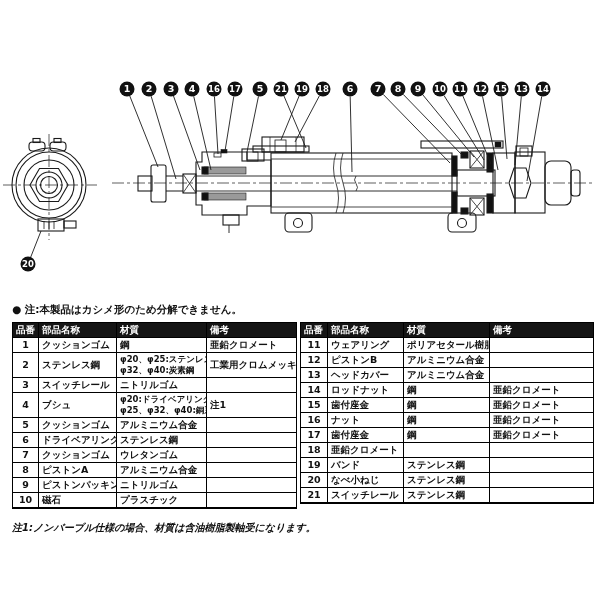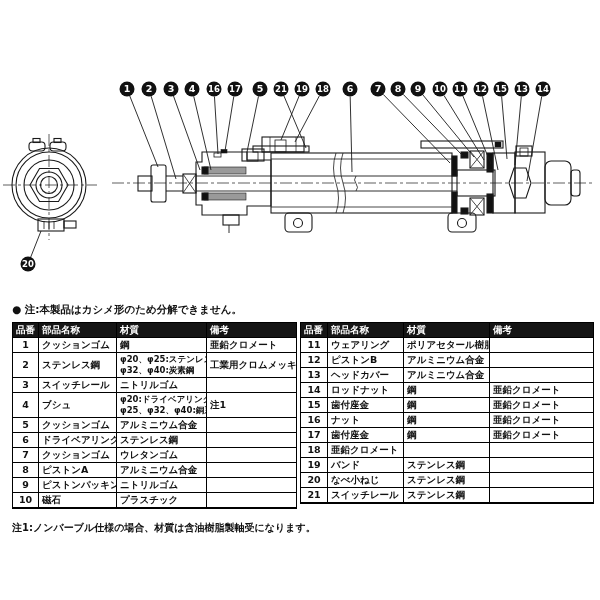--- a/index.html
+++ b/index.html
@@ -11,21 +11,21 @@
         border:1.5px solid #000;border-bottom:2.5px solid #000;}
   th,td{border:1px solid #000;font-size:9.5px;padding:1px 3px;height:12px;line-height:1.2;
         white-space:nowrap;overflow:hidden;font-weight:bold;color:#111;vertical-align:middle;}
   th{background:#151515;color:#fff;text-align:left;font-weight:bold;}
   td.no{text-align:center;padding:1px 0;}
   td.ml div{font-size:8.5px;line-height:1.3;}
   td.section{background:#d6d6d6;font-weight:bold;}
   #left-table{left:12px;top:322px;width:284px;}
   #right-table{left:300px;top:322px;width:293px;}
   #note-top{left:12px;top:303px;}
-  #note-bottom{left:12px;top:521px;font-size:10px;}
+  #note-bottom{left:12px;top:521px;font-size:10px;font-style:italic;}
 </style>
 </head>
 <body>
 
 <div class="page">
 
   <svg width="600" height="310" viewBox="0 0 600 310">
     <g fill="none" stroke="#1a1a1a" stroke-width="1.1">
 
       <g>

